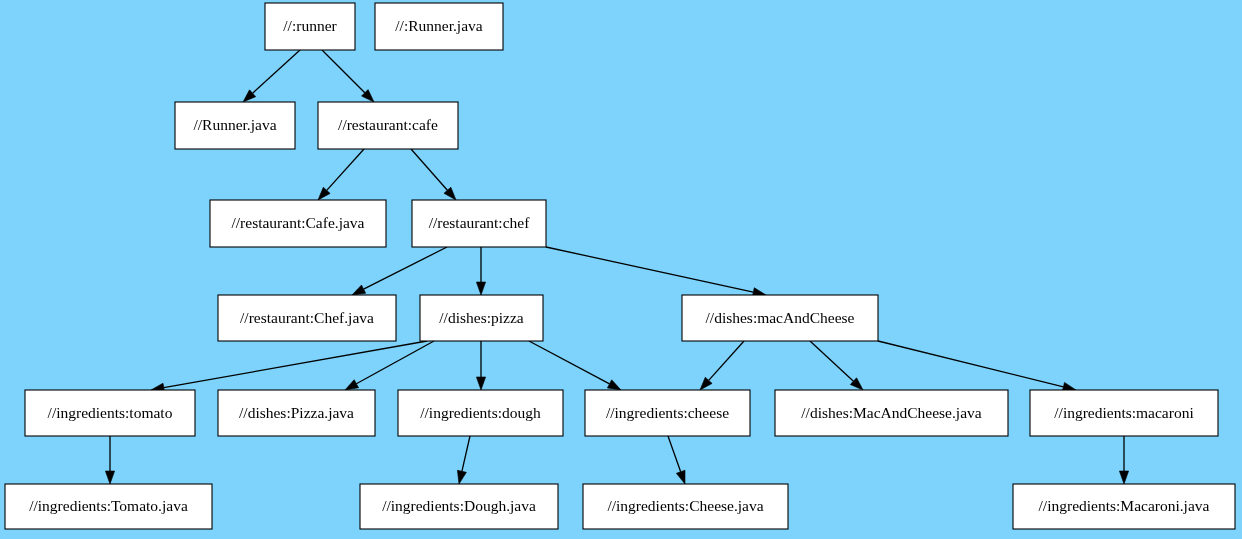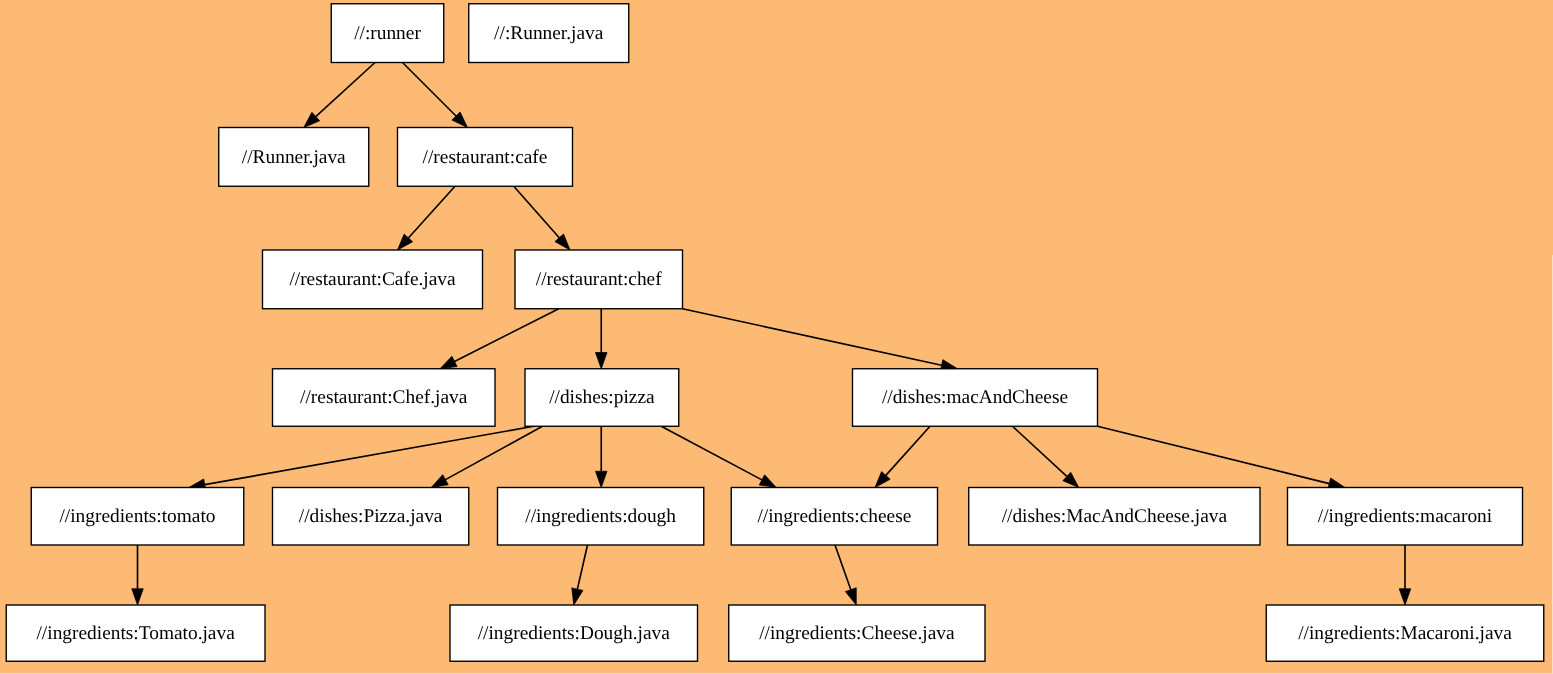--- a/index.html
+++ b/index.html
@@ -4,21 +4,21 @@
 <style>
   html, body {
     margin: 0;
     padding: 0;
     background: #ffffff;
   }
   #graph-canvas {
     position: relative;
     width: 1242px;
     height: 539px;
-    background: #fdba74;
+    background: #7dd3fc;
     overflow: hidden;
     font-family: "Liberation Serif", "DejaVu Serif", serif;
   }
   svg#graph-svg {
     position: absolute;
     left: 0;
     top: 0;
     width: 1242px;
     height: 539px;
     display: block;

